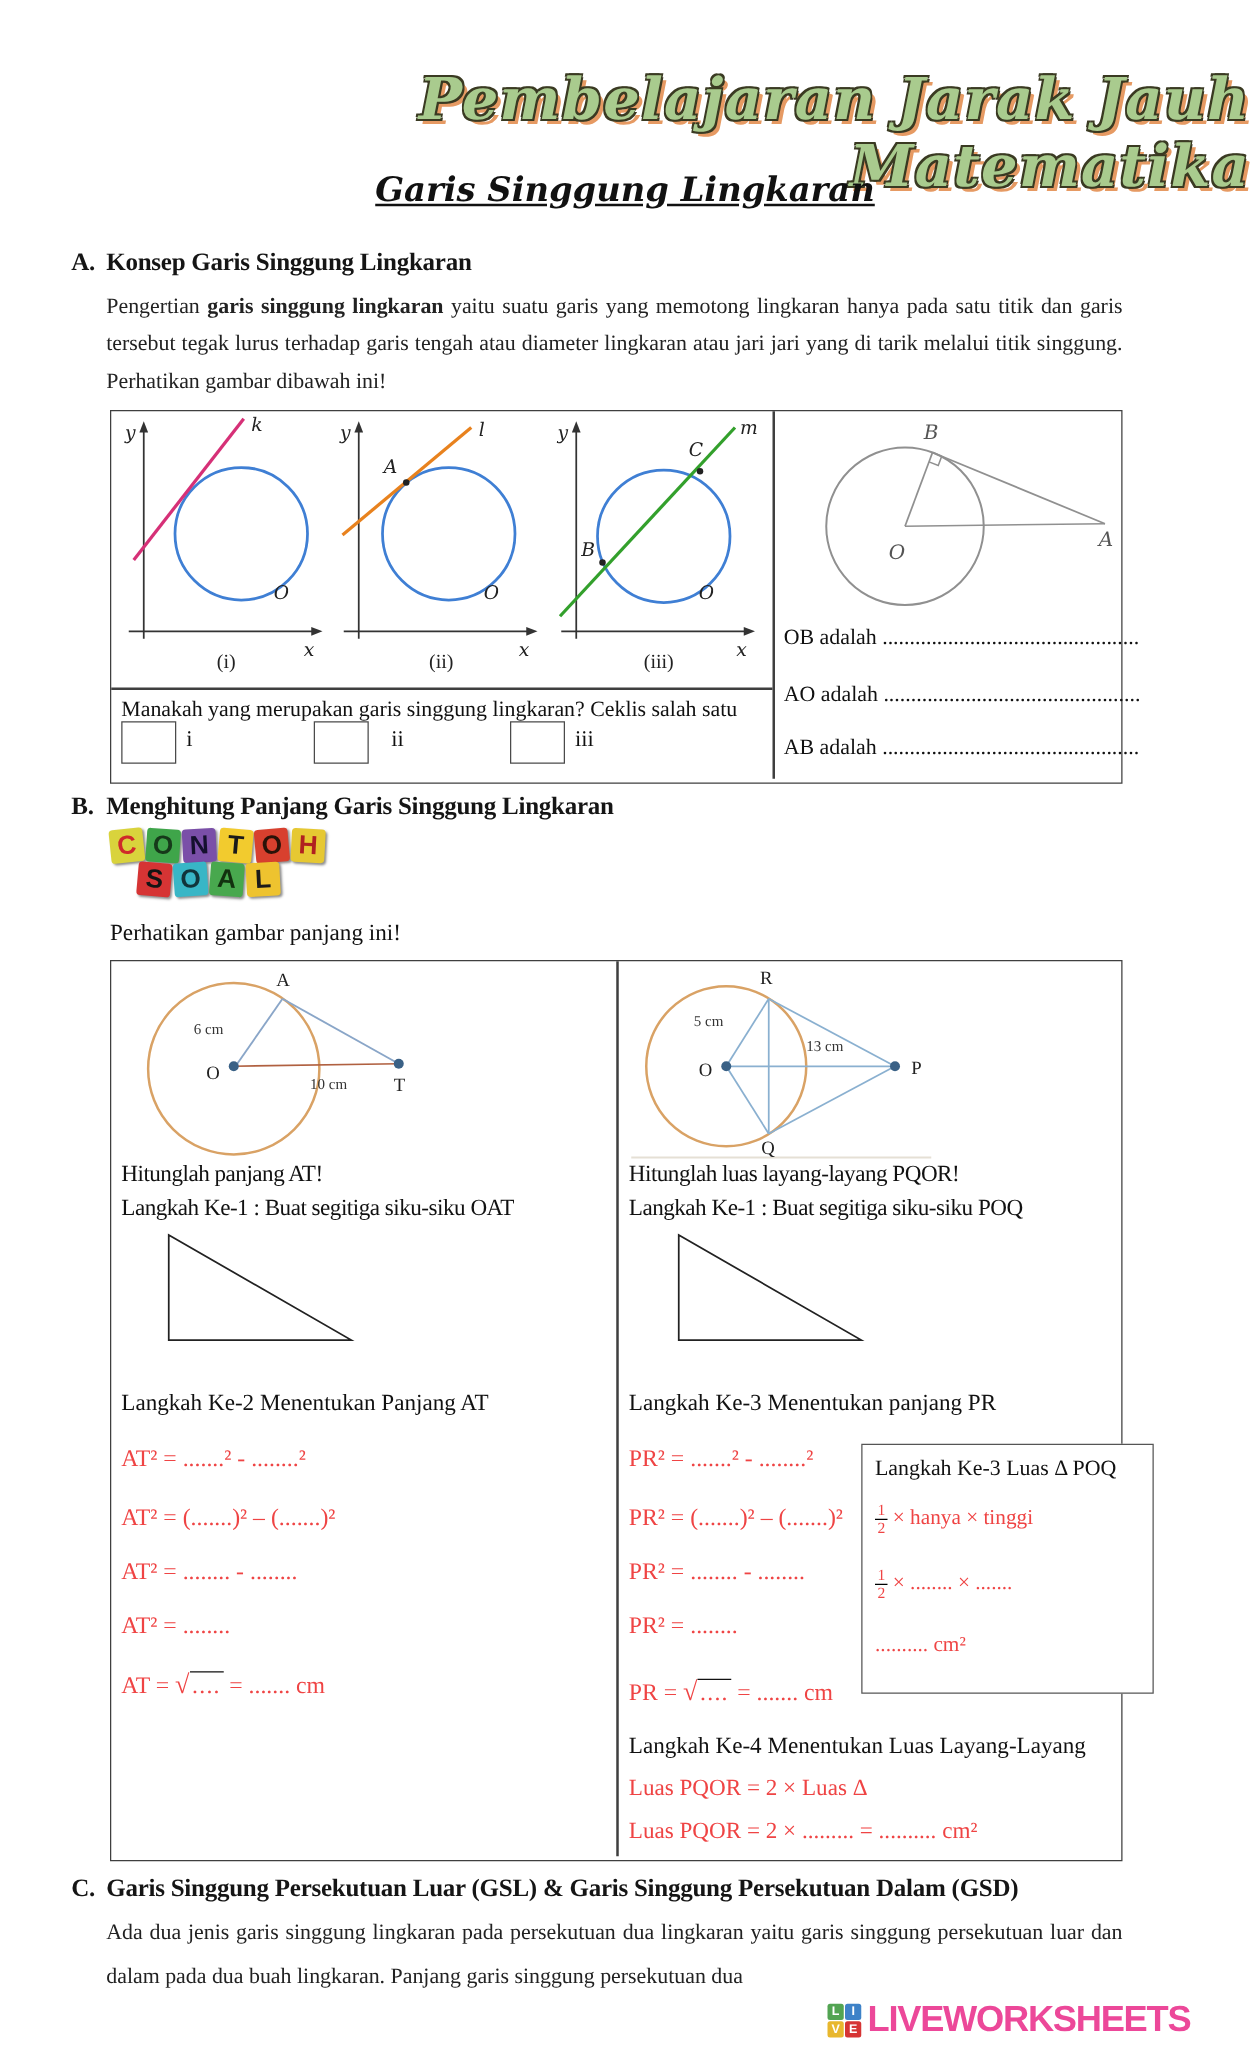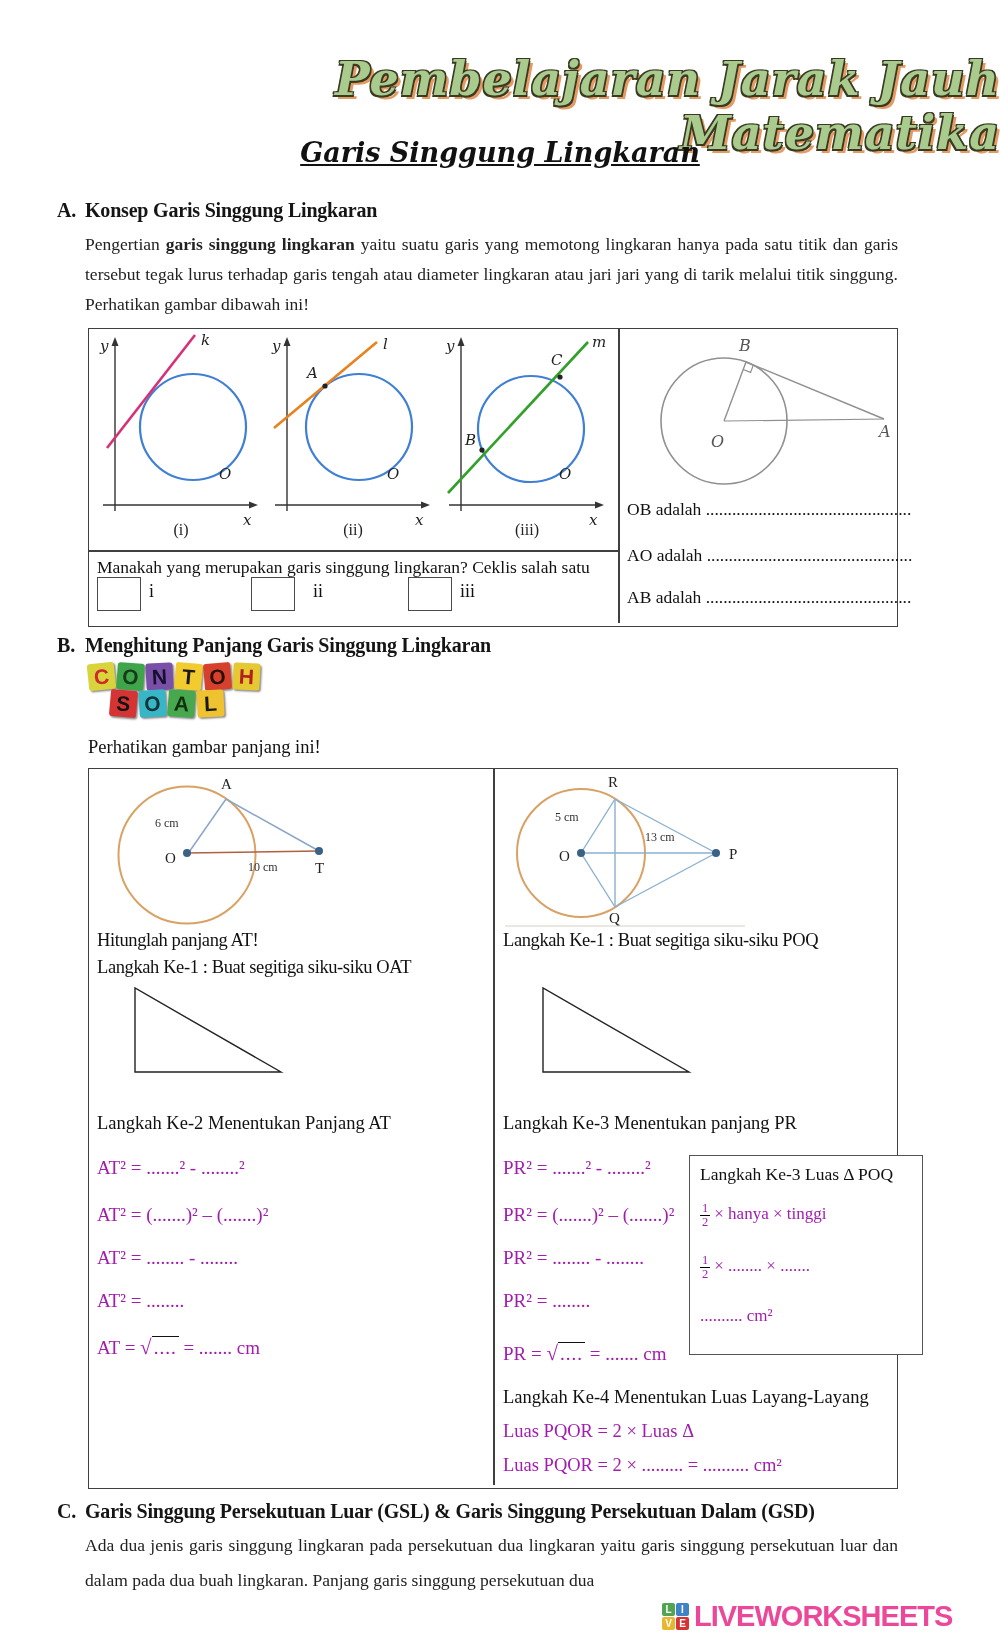--- a/index.html
+++ b/index.html
@@ -30,21 +30,21 @@
   .hdiv{position:absolute;height:1.5px;background:#3f3f3f}
   .caption{position:absolute;font-size:16px;text-align:center;color:#222}
   .question{position:absolute;font-size:17.5px;color:#111}
   .checkbox{position:absolute;width:42px;height:32px;border:1.4px solid #4a4a4a;background:#fff;cursor:pointer}
   .opt-label{position:absolute;font-size:18px;color:#111}
   .fill-line{position:absolute;font-size:17.5px;color:#111;white-space:nowrap}
 
   
   .task-block{position:absolute;font-size:18.5px;line-height:27px;letter-spacing:-0.4px;color:#111;white-space:nowrap}
   .step-head{position:absolute;font-size:18.5px;color:#111;white-space:nowrap}
-  .eq{position:absolute;font-size:19px;color:#a21caf;white-space:nowrap}
+  .eq{position:absolute;font-size:19px;color:#ef4444;white-space:nowrap}
   .sqrt-sign{font-size:21px}
   .radicand{border-top:1.3px solid #111;letter-spacing:1px;padding:0 2px}
   .step3-box{position:absolute;border:1.5px solid #555;background:#fff}
   .frac{display:inline-block;vertical-align:-7px;text-align:center;font-size:12.5px;line-height:1.05;margin-right:4px}
   .frac .num{display:block;border-bottom:1px solid #000;padding:0 2px}
   .frac .den{display:block}
 
   
   .tile-row{position:absolute;white-space:nowrap}
   .tile{display:inline-block;width:27px;height:27px;line-height:28px;text-align:center;
@@ -223,20 +223,21 @@
     <div class="step-head" style="left:8px;top:344px">Langkah Ke-2 Menentukan Panjang AT</div>
     <div class="eq" style="left:8px;top:388px">AT² = .......² - ........²</div>
     <div class="eq" style="left:8px;top:435px">AT² = (.......)² – (.......)²</div>
     <div class="eq" style="left:8px;top:478px">AT² = ........ - ........</div>
     <div class="eq" style="left:8px;top:521px">AT² = ........</div>
     <div class="eq" style="left:8px;top:566px">
       <span>AT = </span><span class="sqrt-sign">√</span><span class="radicand">....</span><span> = ....... cm</span>
     </div>
 
     <div class="task-block" style="left:414px;top:158px">
+      <div>Hitunglah luas layang-layang PQOR!</div>
       <div>Langkah Ke-1 : Buat segitiga siku-siku POQ</div>
     </div>
 
     <svg style="position:absolute;left:448px;top:215px" width="160" height="95" viewBox="0 0 160 95">
       <polygon points="6,4 6,88 152,88" fill="none" stroke="#222" stroke-width="1.4"></polygon>
     </svg>
 
     <div class="step-head" style="left:414px;top:344px">Langkah Ke-3 Menentukan panjang PR</div>
     <div class="eq" style="left:414px;top:388px">PR² = .......² - ........²</div>
     <div class="eq" style="left:414px;top:435px">PR² = (.......)² – (.......)²</div>

